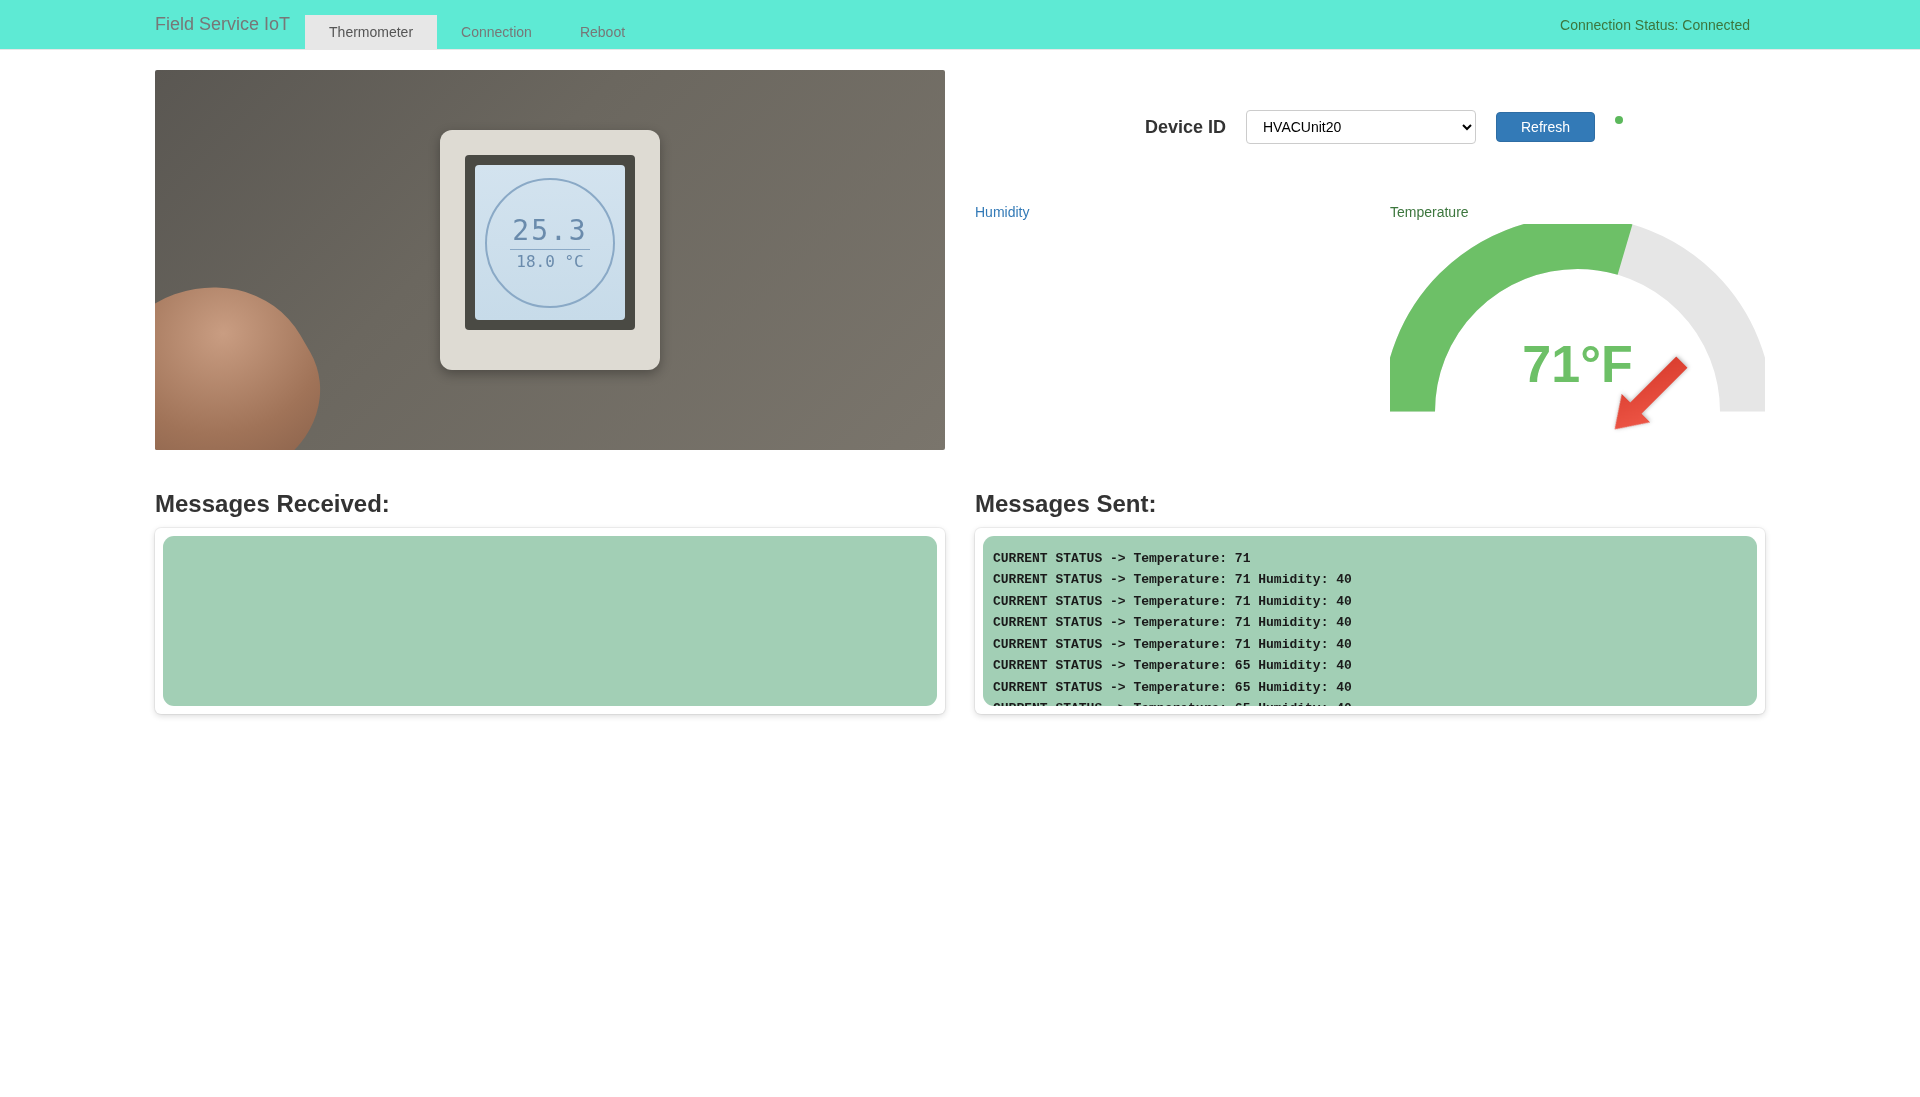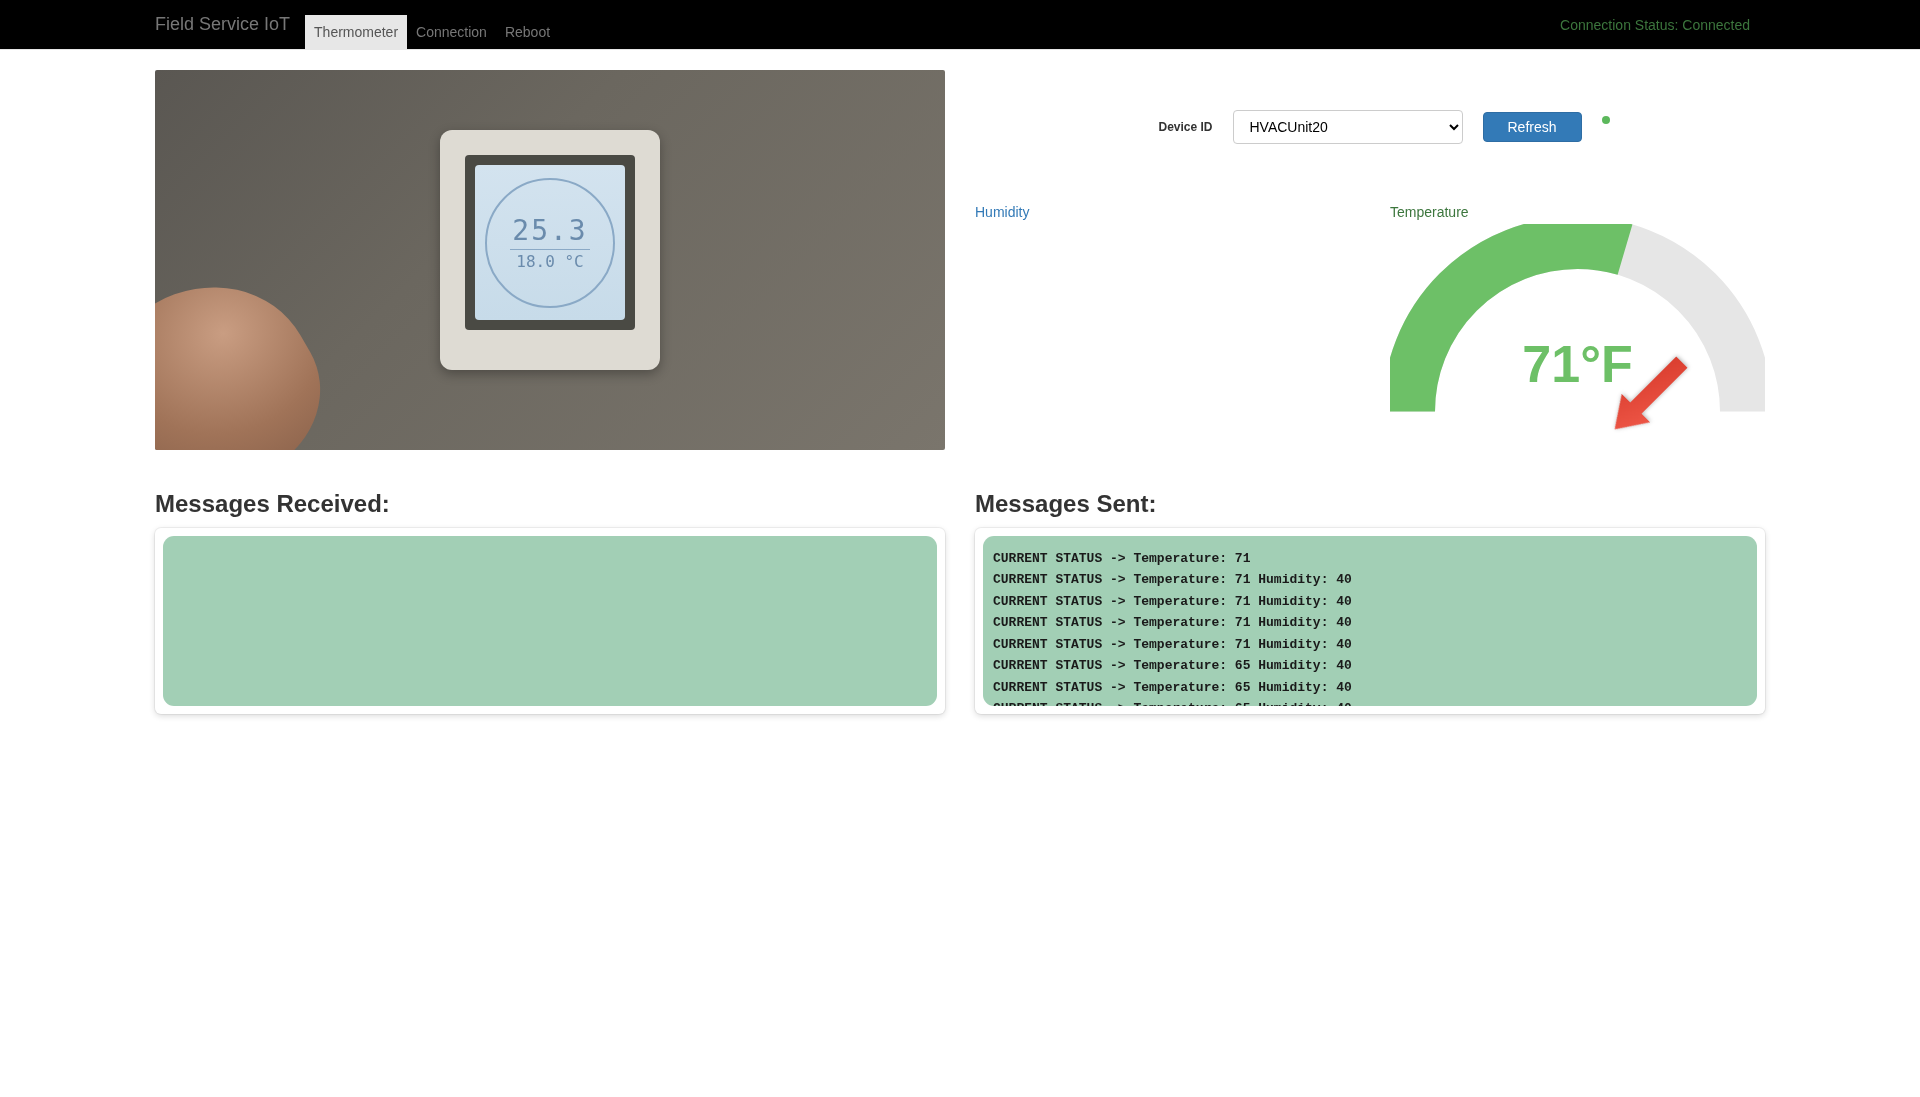--- a/index.html
+++ b/index.html
@@ -1,23 +1,23 @@
 <!DOCTYPE html>
 <html><head>
   <meta charset="utf-8">
   <style>
     * { box-sizing: border-box; margin: 0; padding: 0; }
     body { font-family: -apple-system, "Helvetica Neue", Helvetica, Arial, sans-serif; background: #fff; color: #333; }
 
     
-    .navbar { background: #000000; border-bottom: 1px solid #e7e7e7; height: 50px; }
+    .navbar { background: #5eead4; border-bottom: 1px solid #e7e7e7; height: 50px; }
     .navbar-container { max-width: 1640px; margin: 0 auto; padding: 0 15px; display: flex; align-items: center; height: 100%; }
     .navbar-brand { font-size: 18px; color: #777; padding-right: 15px; }
     .nav-tabs { display: flex; list-style: none; height: 100%; }
-    .nav-tab { padding: 0 9px; display: flex; align-items: center; color: #777; font-size: 14px; cursor: pointer; margin-top: 15px; }
+    .nav-tab { padding: 0 24px; display: flex; align-items: center; color: #777; font-size: 14px; cursor: pointer; margin-top: 15px; }
     .nav-tab.active { background: #e7e7e7; color: #555; }
     .nav-right { margin-left: auto; color: #3c763d; font-size: 14px; padding: 0 15px; }
 
     
     .container { max-width: 1640px; margin: 0 auto; padding: 20px 15px; }
 
     .row { display: flex; gap: 30px; margin-bottom: 30px; }
     .col { flex: 1; }
 
     
@@ -26,21 +26,21 @@
     .thermostat-inner { position: absolute; top: 25px; left: 25px; right: 25px; bottom: 40px; background: #4a4a44; border-radius: 4px; }
     .thermostat-screen { position: absolute; top: 10px; left: 10px; right: 10px; bottom: 10px; background: linear-gradient(#d3e3ef,#c7dbe9); border-radius: 4px; display: flex; flex-direction: column; align-items: center; justify-content: center; color: #6a8bac; font-family: monospace; }
     .thermostat-screen .circle { width: 130px; height: 130px; border: 2px solid #8aa9c6; border-radius: 50%; display: flex; flex-direction: column; align-items: center; justify-content: center; }
     .thermostat-screen .big { font-size: 28px; font-weight: 300; letter-spacing: 2px; }
     .thermostat-screen .divider { width: 80px; height: 1px; background: #8aa9c6; margin: 2px 0; }
     .thermostat-screen .small { font-size: 16px; }
     .finger { position: absolute; bottom: -40px; left: -60px; width: 220px; height: 200px; background: radial-gradient(ellipse at 70% 30%, #c99d82 0%, #a07358 50%, #7b5642 100%); border-radius: 50% 50% 40% 40%; transform: rotate(-30deg); }
 
     
     .controls { display: flex; align-items: center; justify-content: center; gap: 20px; margin-top: 40px; margin-bottom: 60px; }
-    .controls label { font-size: 12px; font-weight: 700; padding-left: 28px; }
+    .controls label { font-size: 18px; font-weight: 700; padding-left: 28px; }
     .controls select { height: 34px; padding: 6px 12px; font-size: 14px; border: 1px solid #ccc; border-radius: 4px; background: #fff; min-width: 230px; }
     .btn-primary { background: #337ab7; border: 1px solid #2e6da4; color: #fff; padding: 6px 24px; font-size: 14px; border-radius: 4px; cursor: pointer; }
     .status-dot { width: 8px; height: 8px; background: #5cb85c; border-radius: 50%; display: inline-block; margin-bottom: 14px; }
 
     
     .gauges { display: flex; gap: 40px; }
     .gauge-block { flex: 1; position: relative; }
     .gauge-label { font-size: 14px; margin-bottom: 4px; }
     .gauge-label.humidity { color: #337ab7; }
     .gauge-label.temperature { color: #3c763d; }

